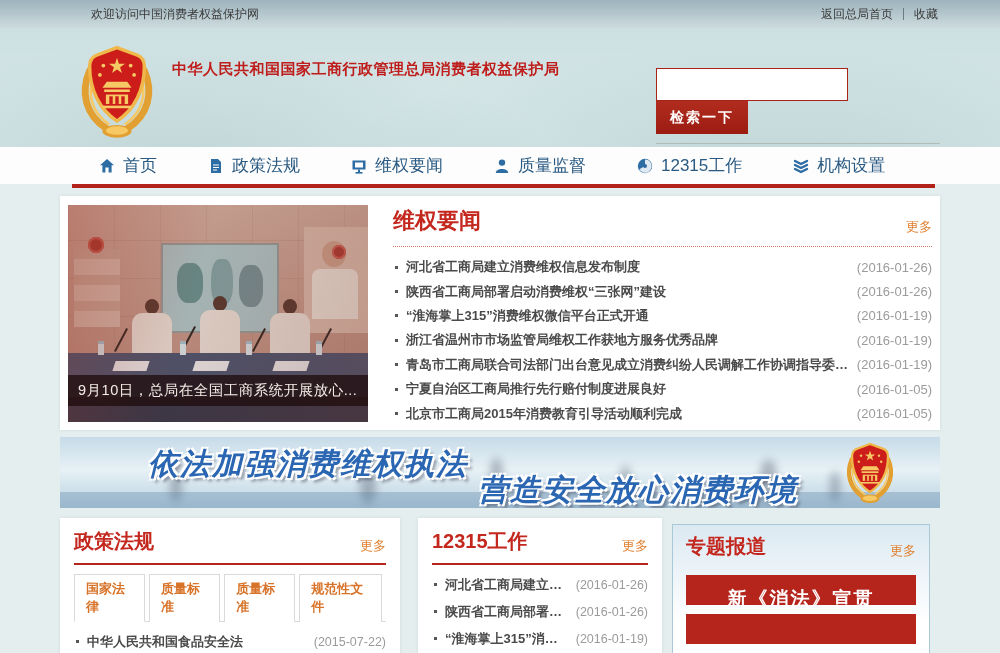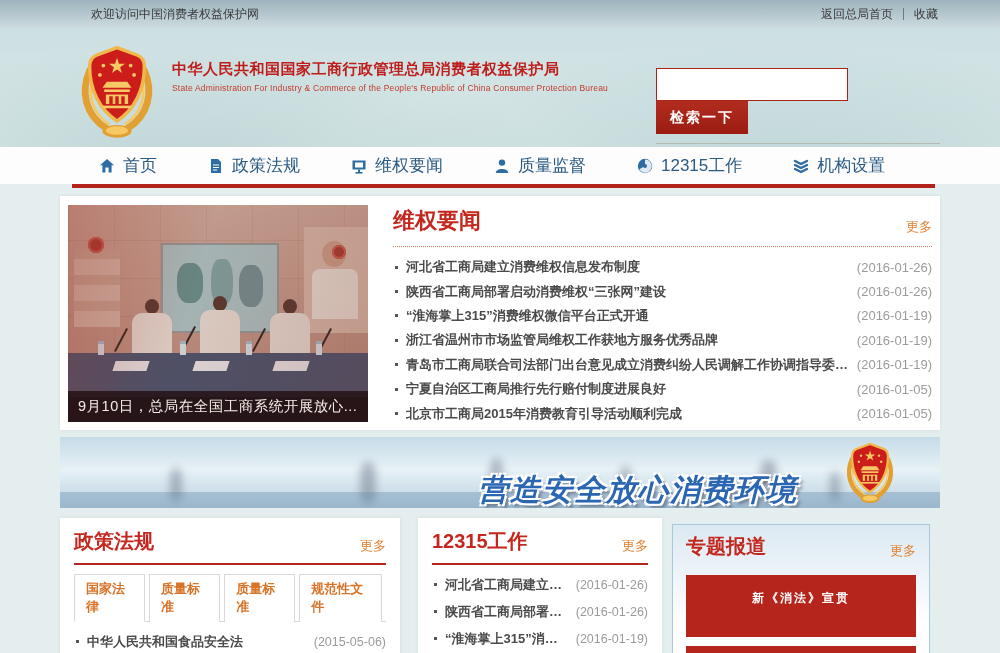--- a/index.html
+++ b/index.html
@@ -72,21 +72,21 @@
   .ph-person { position:absolute; width:48px; height:58px; }
   .ph-person .head { position:absolute; left:17px; top:0; width:14px; height:15px; border-radius:50%; background:#4f332b; }
   .ph-person .body { position:absolute; left:4px; top:14px; width:40px; height:44px; background:#e7e1da; border-radius:10px 10px 0 0; }
   .ph-mic { position:absolute; width:2px; height:26px; background:#26201e; transform:rotate(28deg); }
   .ph-table { position:absolute; left:0; top:148px; width:300px; height:44px; background:#41506e; }
   .ph-paper { position:absolute; top:8px; width:34px; height:10px; background:#e8ecef; transform:skewX(-18deg); }
   .ph-bottle { position:absolute; top:-12px; width:6px; height:14px; background:#d6e7ee; border-top:3px solid #9fc0cf; }
   .ph-under { position:absolute; left:0; top:192px; width:300px; height:25px; background:#2c3247; }
   .ph-tint { position:absolute; left:0; top:0; width:300px; height:217px;
     background:linear-gradient(105deg, rgba(158,58,44,.40), rgba(150,80,60,.16) 42%, rgba(135,66,52,.30)); }
-  .ph-caption { position:absolute; left:0; bottom:0; width:300px; height:31px; background:rgba(28,10,9,.74);
+  .ph-caption { position:absolute; left:0; bottom:16px; width:300px; height:31px; background:rgba(28,10,9,.74);
     color:#f4ece6; font-size:14.5px; line-height:31px; padding-left:10px; letter-spacing:0.5px; }
 
   
   .news-block { position:absolute; left:333px; top:10px; width:539px; }
   .block-header { display:flex; justify-content:space-between; align-items:flex-end; }
   .block-title { font-size:22px; font-weight:bold; color:#c3271e; }
   .more-link { font-size:13px; color:#e07f2e; font-weight:normal; }
   .news-block .block-header { padding-bottom:10px; border-bottom:1px dotted #cf7a69; }
   ul.news-list { list-style:none; margin-top:8px; }
   .news-row { display:flex; align-items:center; height:24.4px; }
@@ -121,21 +121,21 @@
   .bpanel ul.news-list { margin-top:6px; }
   .bpanel .news-row { height:27px; }
   .bpanel .news-title { font-size:13px; }
   .bpanel .news-date { font-size:12.5px; }
 
   
   .special-box { position:absolute; left:672px; top:524px; width:258px; height:170px;
     border:1px solid #a9c8d8; background:linear-gradient(#dbe9f2, #ffffff 58%); padding:8px 13px 0 13px; overflow:hidden; }
   .special-box .block-header { padding-bottom:6px; }
   .special-box .block-title { font-size:20px; }
-  .red-banner { width:100%; height:62px; background:#b5251c; color:#fff; font-size:12px; font-weight:bold;
+  .red-banner { width:100%; height:30px; background:#b5251c; color:#fff; font-size:19px; font-weight:bold;
     text-align:center; line-height:47px; letter-spacing:2px; display:block; margin-top:9px; }
 </style>
 </head>
 <body>
 
 <svg width="0" height="0" style="position:absolute">
   <symbol id="emblem" viewBox="0 0 100 110">
     <path d="M18 30 C7 55 13 82 38 98" stroke="#e2a032" stroke-width="8" fill="none" stroke-linecap="round"></path>
     <path d="M82 30 C93 55 87 82 62 98" stroke="#e2a032" stroke-width="8" fill="none" stroke-linecap="round"></path>
     <path d="M23 34 C15 56 19 78 41 93" stroke="#f6c964" stroke-width="3" fill="none"></path>
@@ -169,21 +169,20 @@
     </span>
   </div>
 
   <div class="header">
     <div class="header-inner">
       <svg class="logo" viewBox="0 0 100 110">
           <use href="#emblem"></use>
         </svg>
       <div class="title-block">
         <div class="site-subtitle">中华人民共和国国家工商行政管理总局消费者权益保护局</div>
-        <div class="site-subtitle-en">State Administration For Industry &amp; Commerce of the People's Republic of China Consumer Protection Bureau</div>
       </div>
       <div class="search-area">
         <div class="search-row">
           <input class="search-input" type="text" value="" style="">
           <button class="search-btn">检索一下</button>
         </div>
         <div class="hot-row">
           <span>热词搜索 ：</span>
           <a>维权要闻</a>
           <a>12315互联网平台</a>
@@ -340,20 +339,21 @@
   </div>
 
   <div class="banner">
     <div class="smudge" style="left:110px;bottom:6px;width:12px;height:34px"></div>
     <div class="smudge" style="left:300px;bottom:4px;width:16px;height:42px"></div>
     <div class="smudge" style="left:430px;bottom:2px;width:13px;height:48px"></div>
     <div class="smudge" style="left:560px;bottom:6px;width:11px;height:36px"></div>
     <div class="smudge" style="left:700px;bottom:4px;width:17px;height:44px"></div>
     <div class="smudge" style="left:770px;bottom:6px;width:10px;height:30px"></div>
     <div class="banner-band"></div>
+    <div class="banner-text banner-line1">依法加强消费维权执法</div>
     <div class="banner-text banner-line2">营造安全放心消费环境</div>
     <svg class="banner-emblem" viewBox="0 0 100 110">
         <use href="#emblem"></use>
       </svg>
   </div>
 
   <div class="bpanel policy-panel">
     <div class="block-header">
       <span class="block-title">政策法规</span>
       <a class="more-link">更多</a>
@@ -362,21 +362,21 @@
       <span class="tab active">国家法律</span>
       <span class="tab">质量标准</span>
       <span class="tab">质量标准</span>
       <span class="tab">规范性文件</span>
     </div>
     <ul class="news-list">
 
         <li class="news-row">
           <span class="bullet"></span>
           <a class="news-title">中华人民共和国食品安全法</a>
-          <span class="news-date">(2015-05-06)</span>
+          <span class="news-date">(2015-07-22)</span>
         </li>
 
       </ul>
   </div>
 
   <div class="bpanel work-panel">
     <div class="block-header">
       <span class="block-title">12315工作</span>
       <a class="more-link">更多</a>
     </div>

